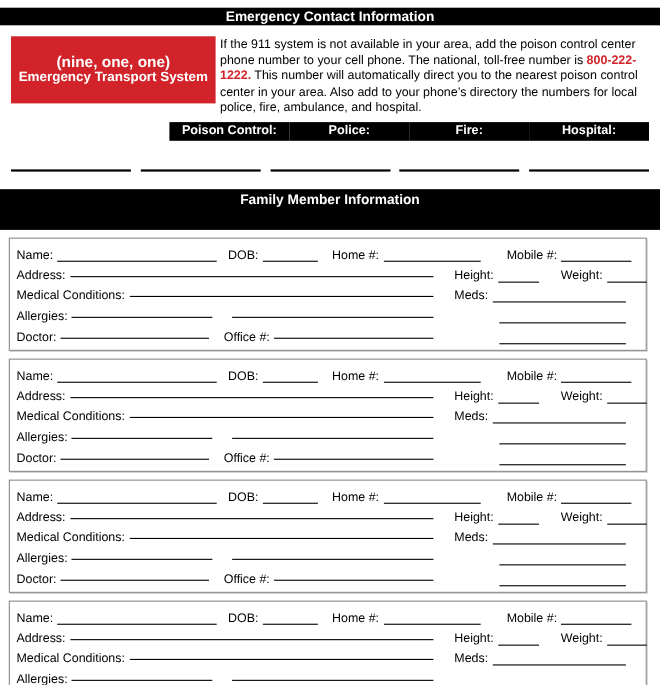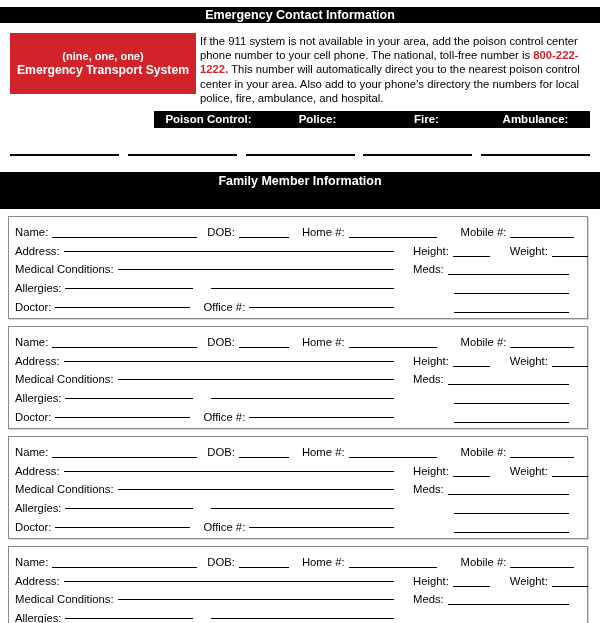--- a/index.html
+++ b/index.html
@@ -14,21 +14,21 @@
   .bar-top { margin-top:7px; height:16px; font-size:12.5px; line-height:16px; }
   .bar-family { margin-top:16px; height:37px; font-size:12.5px; line-height:19px; }
 
   .hero { display:flex; margin:10px 10px 0 10px; gap:4px; }
   .badge {
     flex:0 0 186px; height:61px; background:var(--accent,#d2232a); color:#fff;
     display:flex; flex-direction:column; align-items:center; justify-content:center;
     text-align:center;
   }
   .badge-number { font-size:23px; font-weight:700; letter-spacing:1px; line-height:24px; }
-  .badge-words { font-size:11px; font-weight:700; line-height:13px; }
+  .badge-words { font-size:14px; font-weight:700; line-height:13px; }
   .badge-subtitle { font-size:12.2px; font-weight:700; line-height:14px; }
   .hero-text { flex:1 1 auto; font-size:11.3px; line-height:14.2px; margin-top:1px; }
   .hero-text .phone { color:var(--accent,#d2232a); font-weight:700; }
 
   .contacts-row { display:flex; justify-content:flex-end; margin:6px 10px 0 10px; }
   .contact-box {
     width:109px; height:17px; background:var(--bar,#000); color:#fff;
     font-weight:700; font-size:11.5px; text-align:center; line-height:17px;
   }
   .contact-lines { display:flex; justify-content:space-between; margin:26px 10px 0 10px; }
@@ -69,21 +69,21 @@
       <div class="badge-words">(nine, one, one)</div>
       <div class="badge-subtitle">Emergency Transport System</div>
     </div>
     <p class="hero-text"><span>If the 911 system is not available in your area, add the poison control center phone number to your cell phone. The national, toll-free number is </span><span class="phone">800-222-1222.</span><span> This number will automatically direct you to the nearest poison control center in your area. Also add to your phone’s directory the numbers for local police, fire, ambulance, and hospital.</span></p>
   </div>
 
   <div class="contacts-row">
     <div class="contact-box">Poison Control:</div>
     <div class="contact-box">Police:</div>
     <div class="contact-box">Fire:</div>
-    <div class="contact-box">Ambulance:</div>
+    <div class="contact-box">Hospital:</div>
   </div>
 
   <div class="contact-lines">
     <div class="contact-line"></div>
     <div class="contact-line"></div>
     <div class="contact-line"></div>
     <div class="contact-line"></div>
     <div class="contact-line"></div>
   </div>
 

